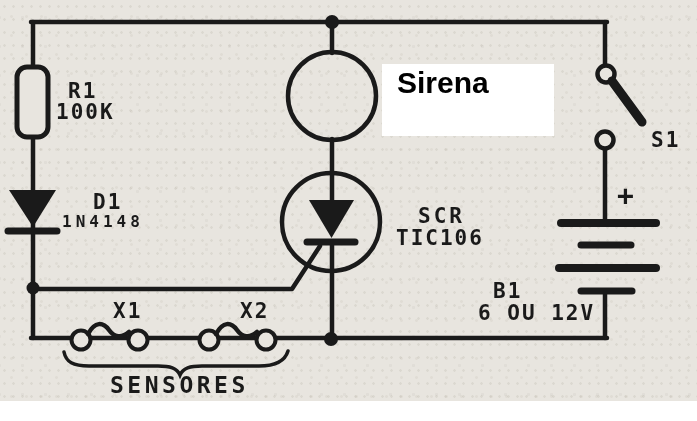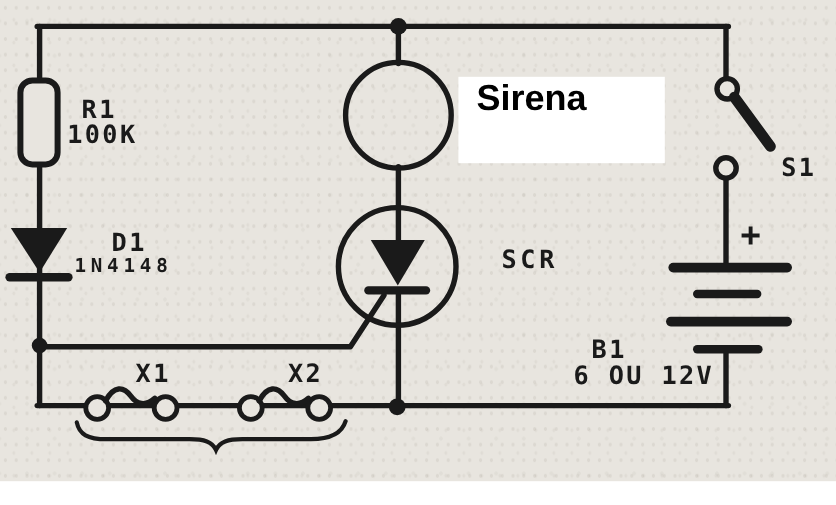--- a/index.html
+++ b/index.html
@@ -125,25 +125,27 @@
   <span class="lbl lbl-sm" style="left:56px;top:102px;">100K</span>
 
   <span class="lbl lbl-sm" style="left:93px;top:192px;">D1</span>
   <span class="lbl lbl-val" style="left:62px;top:214px;letter-spacing:4px;">1N4148</span>
 
   <div id="annotation-box">
     <div>Sirena</div>
   </div>
 
   <span class="lbl lbl-sm" style="left:418px;top:206px;letter-spacing:3px;">SCR</span>
+  <span class="lbl lbl-sm" style="left:396px;top:228px;">TIC106</span>
 
   <span class="lbl lbl-sm" style="left:651px;top:94px;margin-top:36px;">S1</span>
 
   <span id="battery-plus" class="lbl">+</span>
   <span class="lbl lbl-sm" style="left:493px;top:281px;">B1</span>
   <span class="lbl lbl-sm" style="left:478px;top:303px;">6 OU 12V</span>
 
   <span class="lbl lbl-sm" style="left:113px;top:301px;">X1</span>
   <span class="lbl lbl-sm" style="left:240px;top:301px;">X2</span>
 
+  <span class="lbl" id="sensores-caption" style="left:110px;top:374px;">SENSORES</span>
 
   <div id="bottom-white-strip"></div>
 </div>
 
 </body></html>

